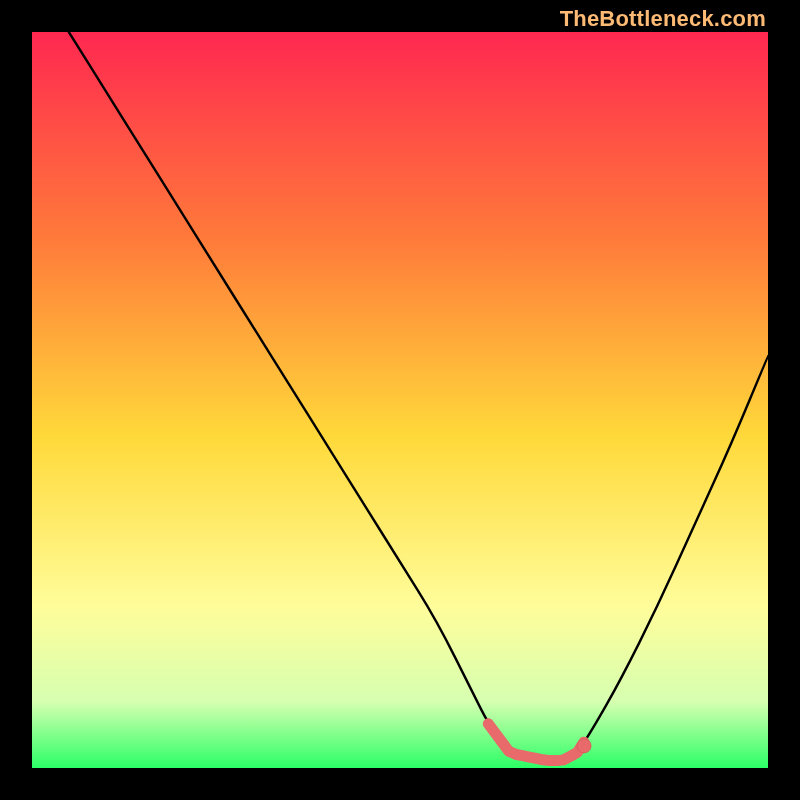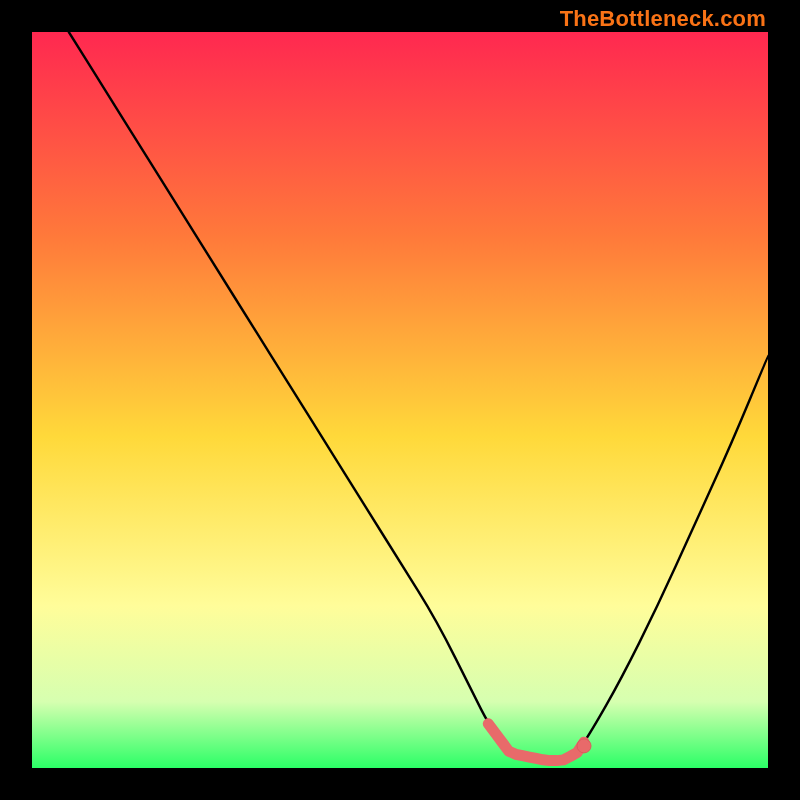--- a/index.html
+++ b/index.html
@@ -25,21 +25,21 @@
     width: 736px;
     height: 736px;
   }
   .watermark {
     position: absolute;
     top: 6px;
     right: 34px;
     font-family: Arial, Helvetica, sans-serif;
     font-size: 22px;
     font-weight: 600;
-    color: #f97316;
+    color: #fdba74;
     letter-spacing: 0.2px;
   }
 </style>
 </head>
 <body>
 
 <div class="frame">
   <svg class="plot-area" viewBox="0 0 736 736">
     <defs>
       <linearGradient id="bg-grad" x1="0" y1="0" x2="0" y2="1">

